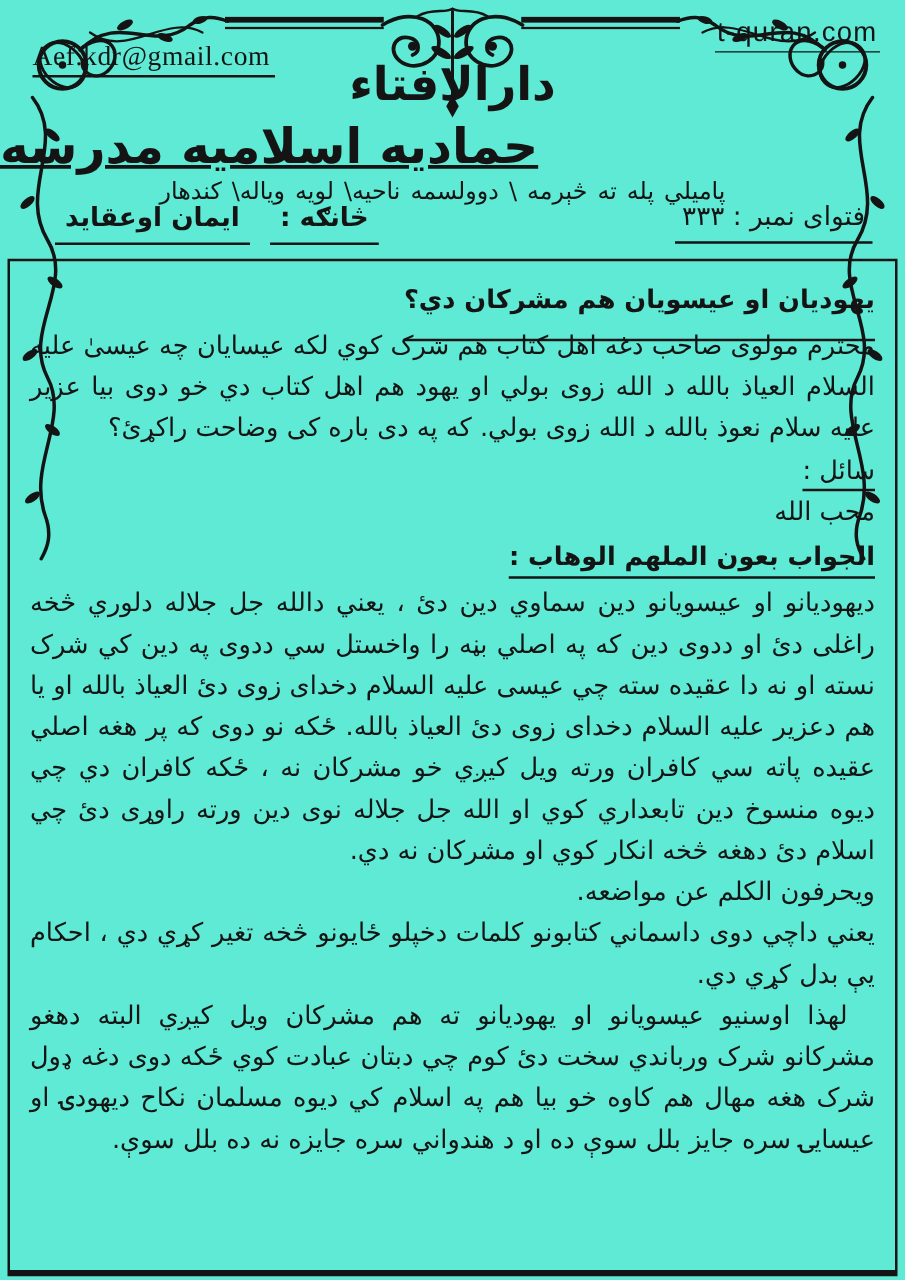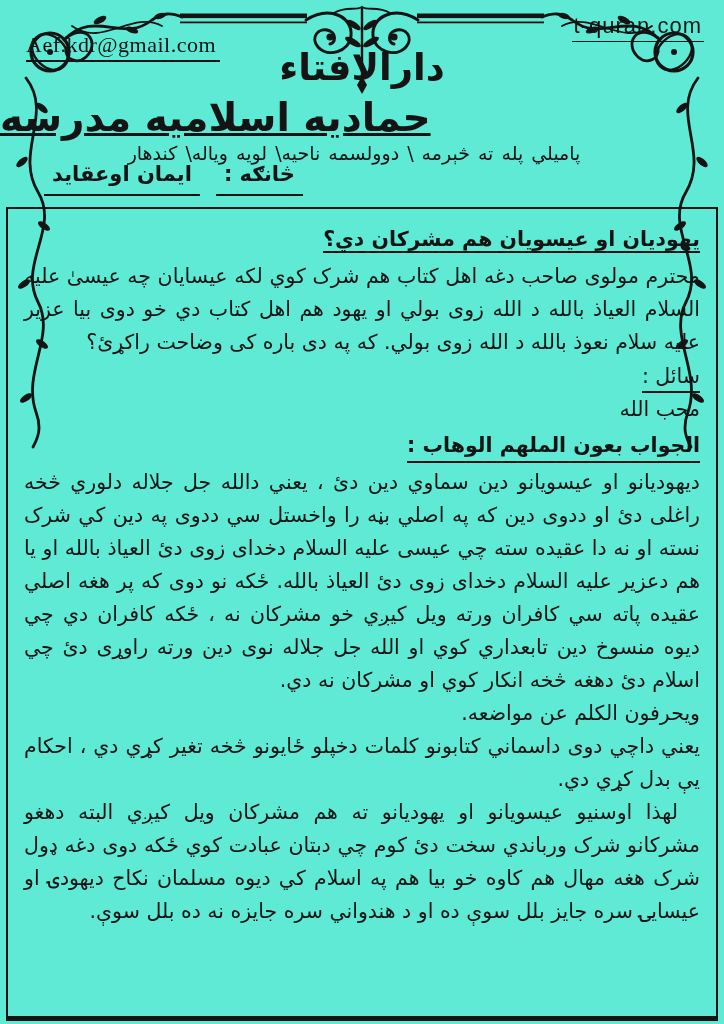--- a/index.html
+++ b/index.html
@@ -46,21 +46,21 @@
 
   
   .frame {
     position:absolute; left:6px; right:6px; top:207px; bottom:3px;
     border:2px solid #141414; border-bottom-width:5px;
     padding:12px 16px 0; box-sizing:border-box;
     direction:rtl; text-align:justify;
     font-size:20.5px; line-height:33px; overflow:hidden; z-index:2;
   }
   .q-heading-row { margin:2px 0 4px; }
-  .q-heading { font-weight:bold; border-bottom:2px solid #141414; padding-bottom:0; }
+  .q-heading { font-weight:bold; border-bottom:2px solid #141414; padding-bottom:20px; }
   .para { margin:0; text-align:justify; }
   .para-indent { text-indent:22px; }
   .asker-row { margin-top:1px; }
   .asker-label { border-bottom:2px solid #141414; padding-bottom:3px; }
   .answer-heading-row { margin:3px 0 4px; }
   .answer-heading { font-weight:bold; border-bottom:2px solid #141414; padding-bottom:4px; }
   .single-line { margin:0; }
 </style>
 </head>
 <body>
@@ -111,20 +111,21 @@
     </g>
   </svg>
 
   <a class="email">Aef.kdr@gmail.com</a>
   <a class="website">t-quran.com</a>
 
   <div class="doc-title">دارالافتاء</div>
   <div class="madrasa-name">حماديه اسلاميه مدرسه</div>
   <div class="address-line">پاميلي پله ته څېرمه \ دوولسمه ناحيه\ لويه وياله\ کندهار</div>
 
+  <div class="fatwa-number">فتوای نمبر : ۳۳۳</div>
   <div class="category">
     <span class="u">څانګه :</span>
     <span class="u">ايمان اوعقايد</span>
   </div>
 
   <div class="frame">
 
     <div class="q-heading-row">
       <span class="q-heading">يهوديان او عيسويان هم مشرکان دي؟</span>
     </div>

